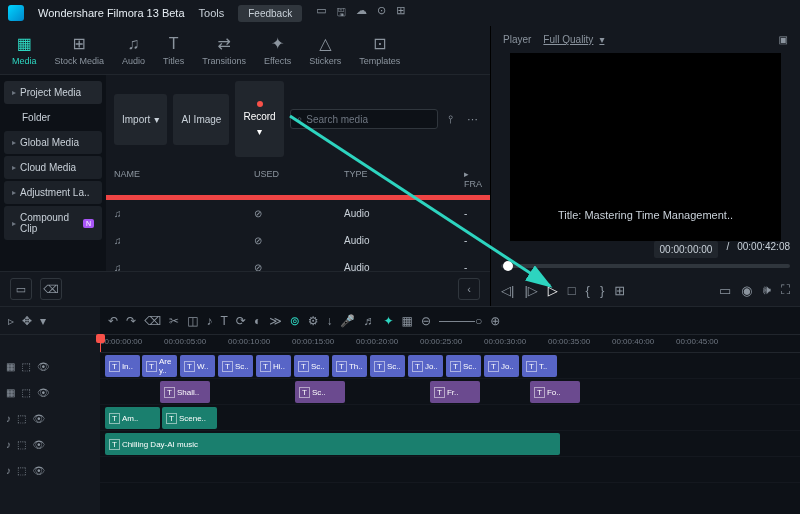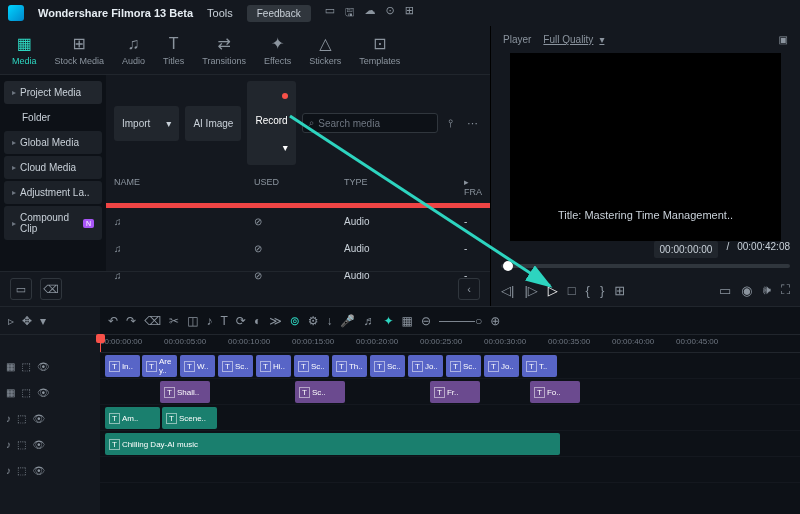--- a/index.html
+++ b/index.html
@@ -1,19 +1,19 @@
 <!DOCTYPE html>
 <html><head>
 <meta charset="utf-8">
 <style>
 * { margin:0; padding:0; box-sizing:border-box; font-family:-apple-system,Segoe UI,sans-serif; }
 body { background:#0d1117; color:#c9d1d9; width:800px; height:514px; overflow:hidden; font-size:11px; position:relative; }
 .titlebar { display:flex; align-items:center; height:26px; background:#14181f; padding:0 8px; gap:14px; }
 .logo { width:16px; height:16px; background:linear-gradient(135deg,#00d4ff,#0088cc); border-radius:3px; }
-.appname { font-size:11px; color:#e6edf3;font-weight:bold; }
+.appname { font-size:11px; color:#e6edf3; }
 .menu { display:flex; gap:16px;flex-direction:column; }
 .menu span { color:#c9d1d9; cursor:pointer; }
 .titlecenter { flex:1; text-align:center; color:#8b949e; }
 .feedback { background:#30363d; padding:3px 10px; border-radius:3px; font-size:10px; }
 .titleicons { display:flex; gap:10px; color:#8b949e; }
 .titleicons span { cursor:pointer; }
 .mainrow { display:flex; height:280px; }
 .leftpanel { width:490px; background:#14181f; display:flex; flex-direction:column; }
 .tabbar { display:flex; gap:18px; padding:8px 12px; border-bottom:1px solid #21262d; align-items:center; }
 .tab { display:flex; flex-direction:column; align-items:center; gap:3px; cursor:pointer; color:#8b949e; }
@@ -21,21 +21,21 @@
 .tab .ticon { font-size:16px; }
 .tab .tlabel { font-size:9px; }
 .mediasplit { display:flex; flex:1; min-height:0; }
 .sidebar { width:120px; background:#0d1117; padding:4px; }
 .sideitem { padding:6px 8px; margin:2px 0; border-radius:3px; background:#1c2128; font-size:10px; color:#c9d1d9; display:flex; align-items:center; gap:4px; cursor:pointer; }
 .sideitem.head { background:#21262d; font-weight:500; }
 .sideitem .chev { font-size:8px; color:#6e7681; }
 .sideitem .badge { background:#a855f7; color:#fff; font-size:7px; padding:1px 3px; border-radius:2px; margin-left:auto; }
 .mediagrid { flex:1; display:flex; flex-direction:column; }
 .toolbar { display:flex; gap:6px; padding:6px 8px; align-items:center; }
-.tbtn { background:#21262d; padding:12px 8px; border-radius:3px; font-size:10px; display:flex; align-items:flex-end; gap:16px; cursor:pointer; }
+.tbtn { background:#21262d; padding:20px 8px; border-radius:3px; font-size:10px; display:flex; align-items:center; gap:4px; cursor:pointer; }
 .recbtn { color:#fff;flex-direction:column; }
 .reddot { width:6px; height:6px; background:#f85149; border-radius:50%; }
 .search { flex:1; background:#0d1117; border:1px solid #30363d; border-radius:3px; padding:3px 6px; color:#6e7681; font-size:10px; display:flex; align-items:center; gap:4px; }
 .more { color:#8b949e; cursor:pointer; padding:0 4px; }
 .thead { display:flex; padding:6px 8px; font-size:9px; color:#8b949e; border-bottom:5px solid #ef4444; }
 .col-name { width:140px; }
 .col-used { width:90px; }
 .col-type { width:120px; }
 .col-fra { flex:1; }
 .trow { display:flex; padding:8px; align-items:center; font-size:10px; color:#c9d1d9; }

